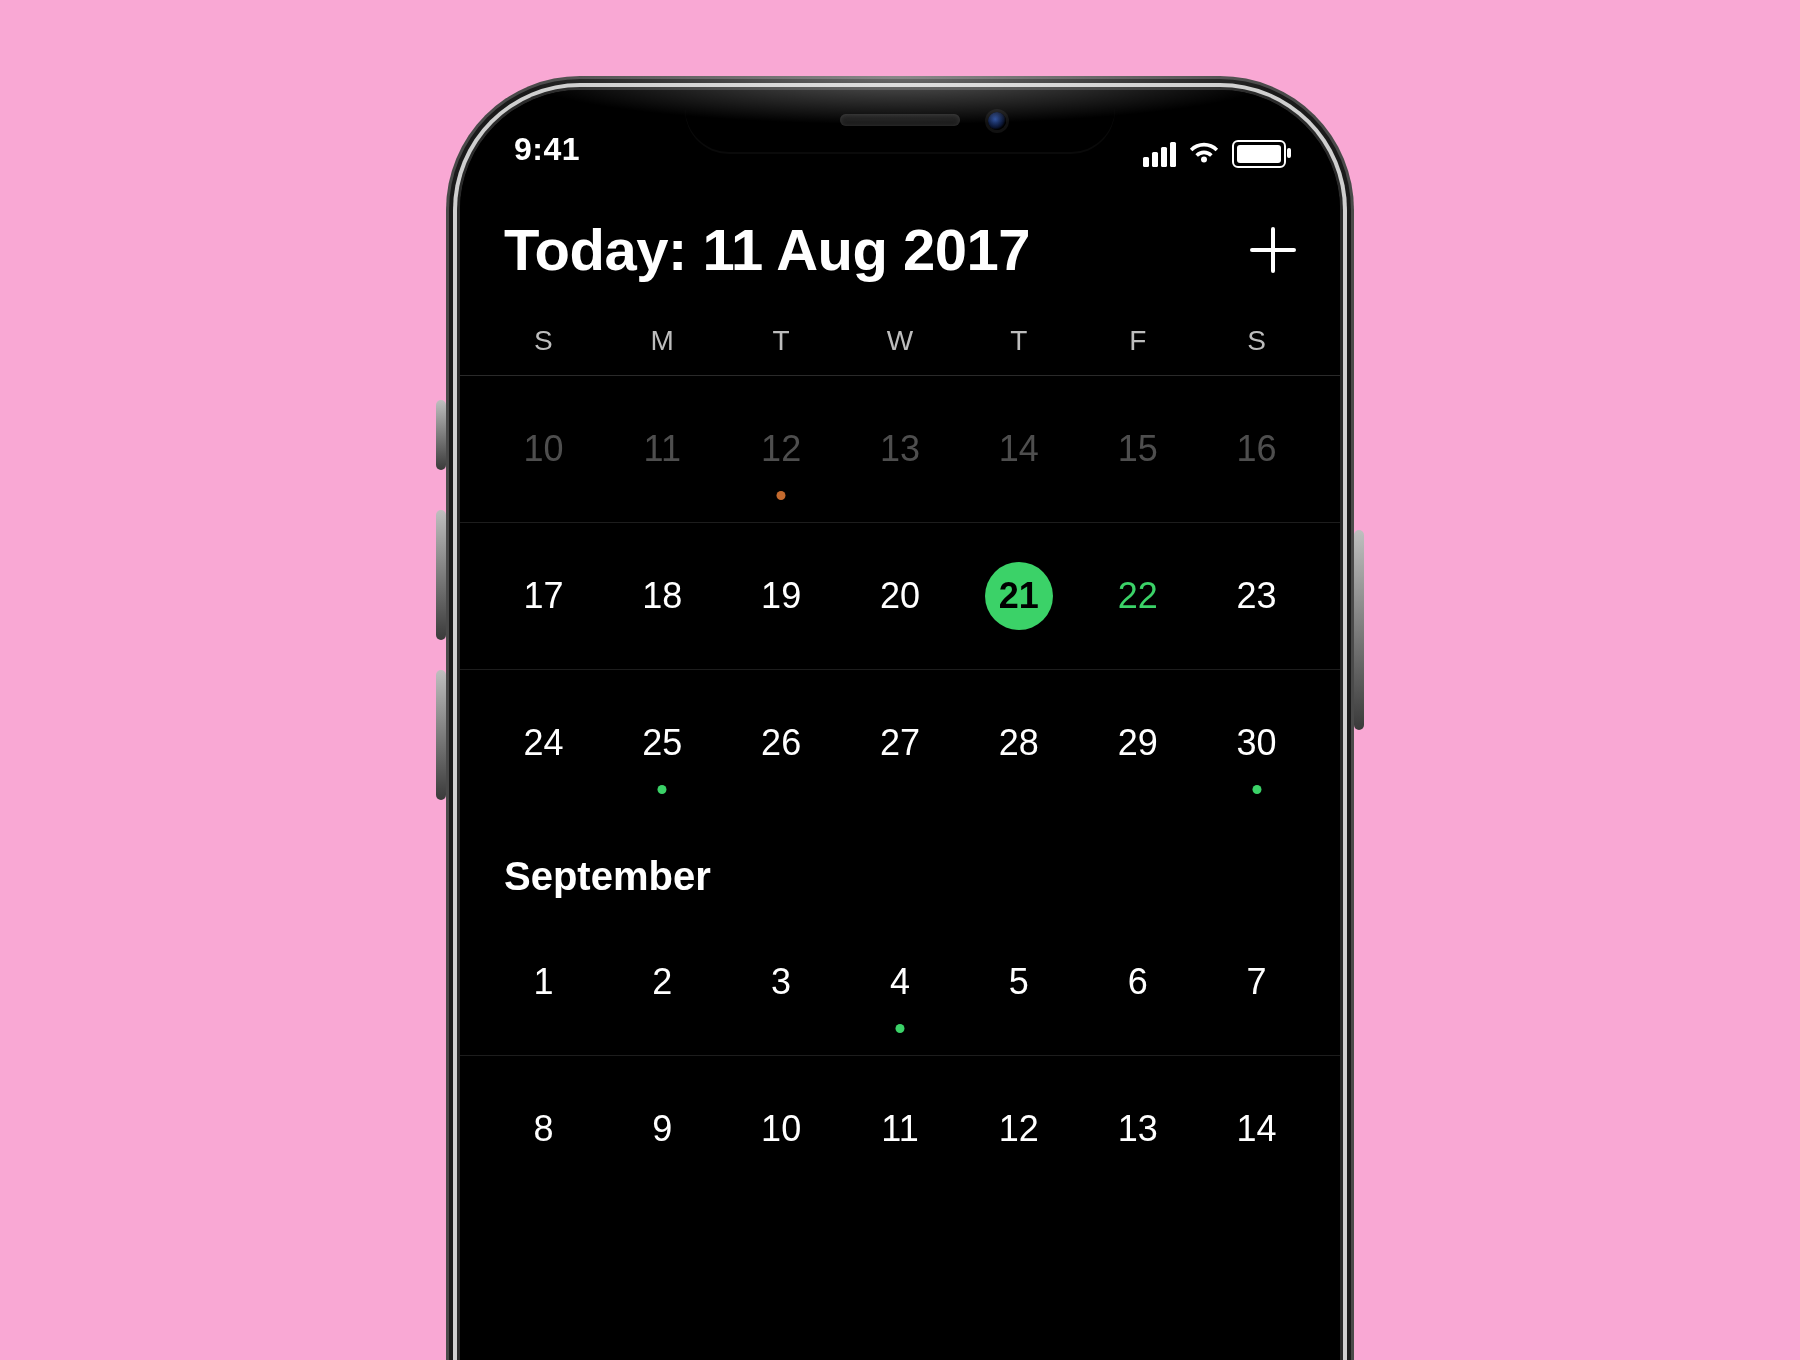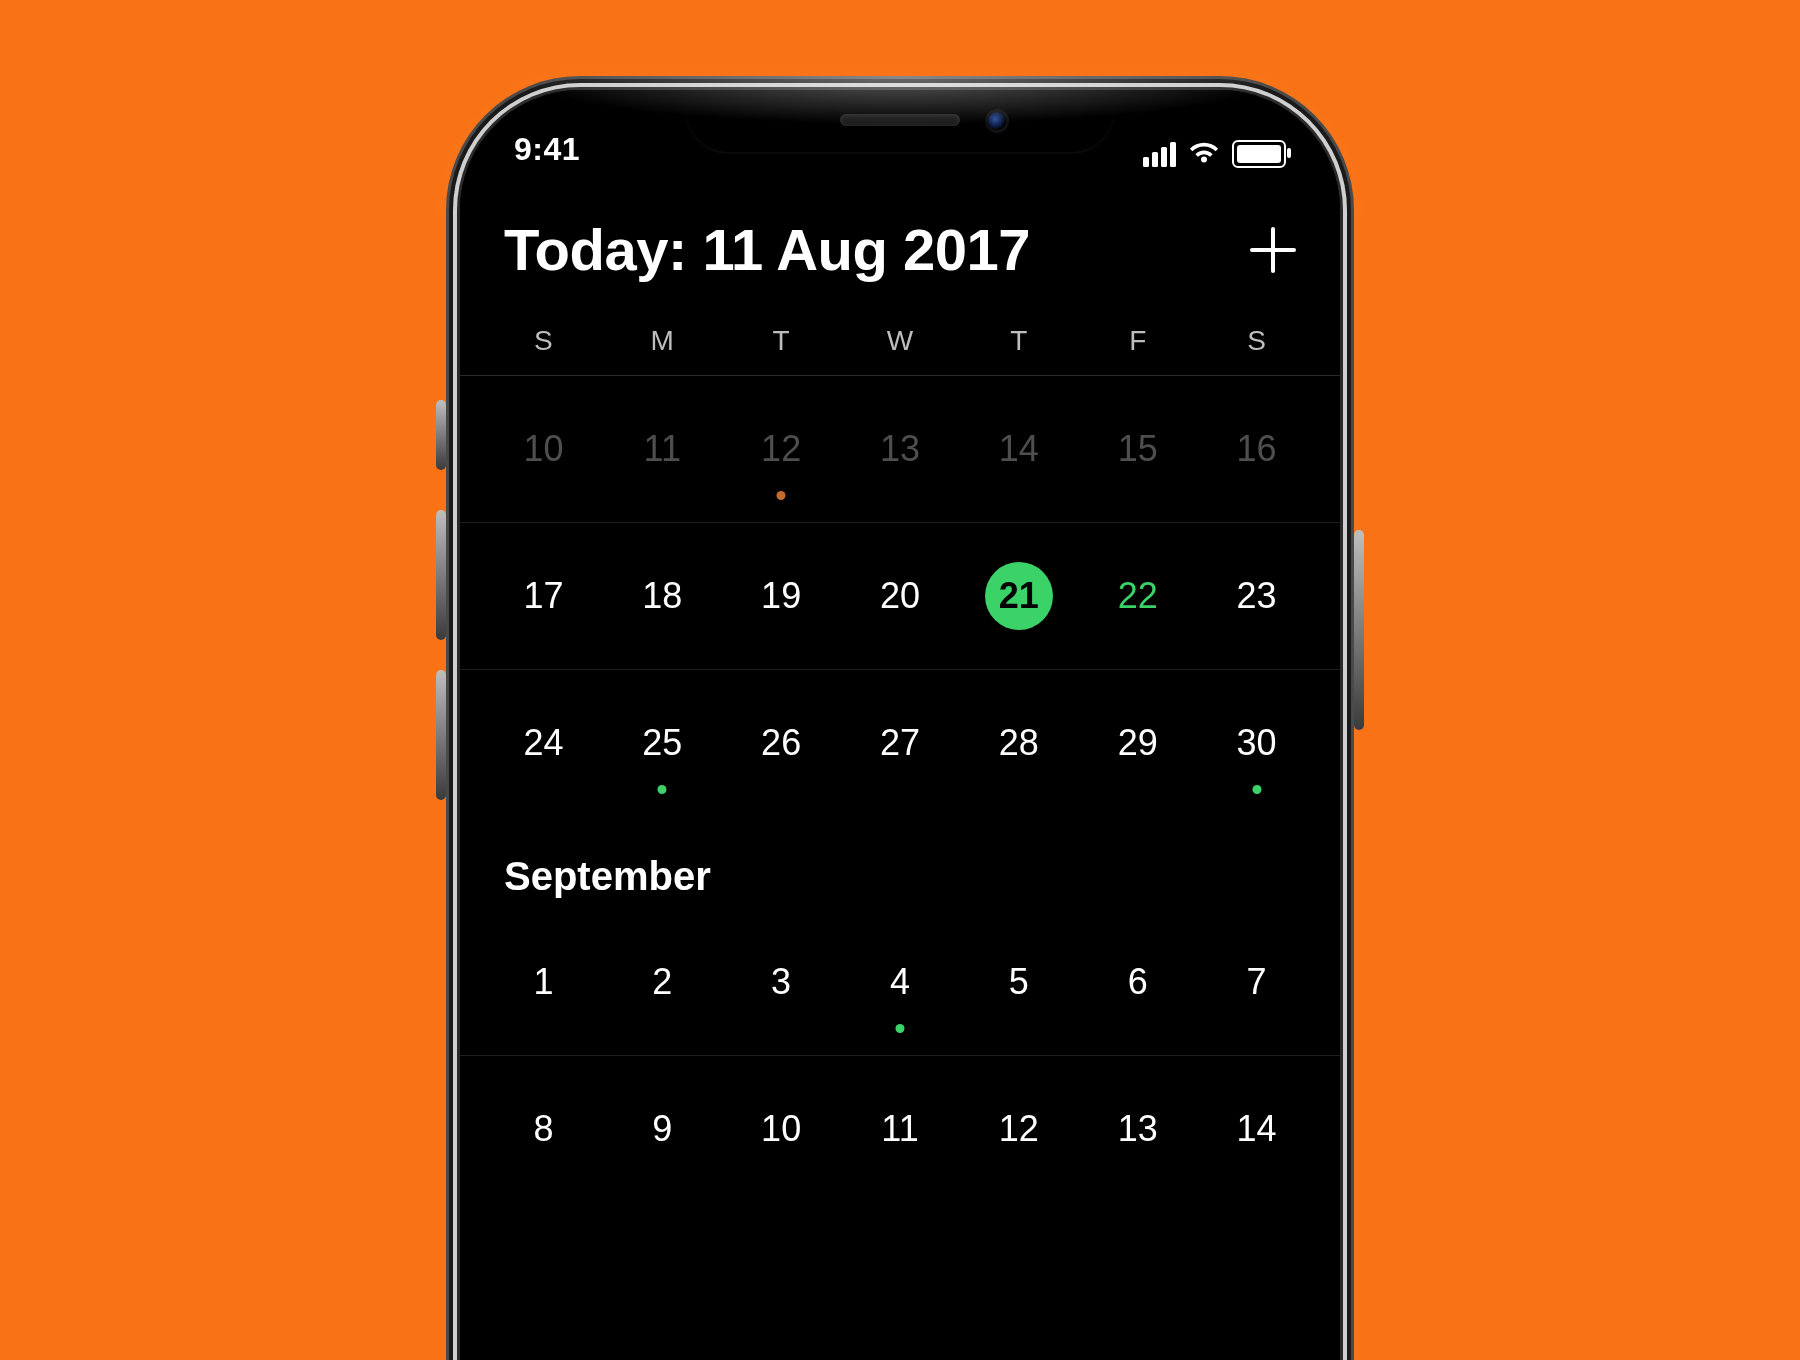--- a/index.html
+++ b/index.html
@@ -1,16 +1,16 @@
 <!DOCTYPE html>
 <html><head>
 <meta charset="utf-8">
 <style>
   html,body{margin:0;padding:0;width:100%;height:100%;background:#000;font-family:-apple-system,BlinkMacSystemFont,"Helvetica Neue",Arial,sans-serif;-webkit-font-smoothing:antialiased;}
-  .stage{width:1800px;height:1360px;background:#f97316;position:relative;overflow:hidden;}
+  .stage{width:1800px;height:1360px;background:#f9a8d4;position:relative;overflow:hidden;}
   
   .phone{position:absolute;left:50%;top:90px;transform:translateX(-50%);width:880px;height:1700px;border-radius:120px;background:#000;
          box-shadow:
            0 0 0 3px #2a2a2a,
            0 0 0 7px #cfcfcf,
            0 0 0 11px #1a1a1a,
            0 0 0 14px #4a4a4a,
            0 0 40px rgba(255,255,255,.06);
   }
   .phone::after{content:"";position:absolute;inset:-14px;border-radius:134px;pointer-events:none;

